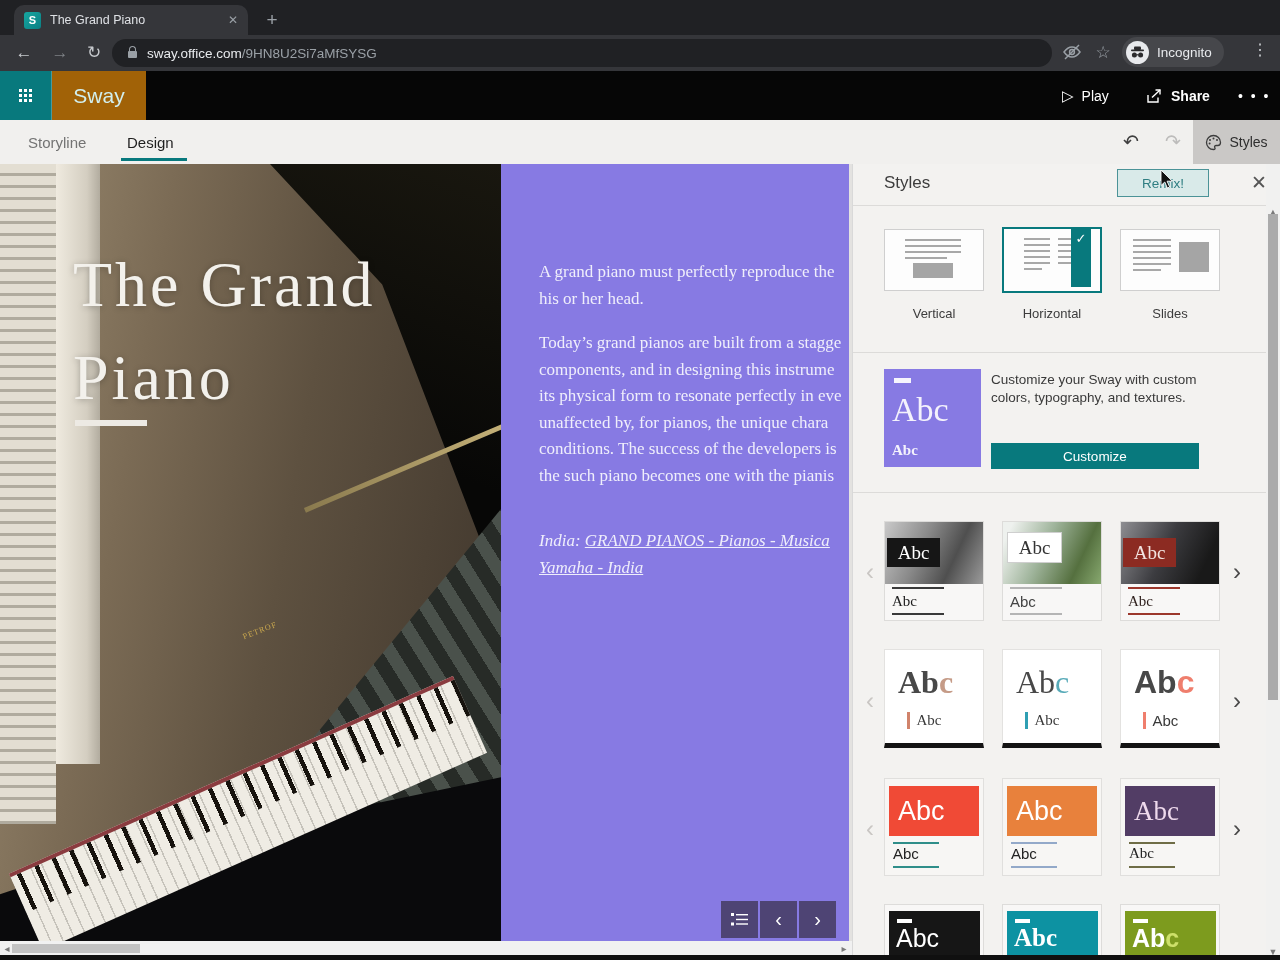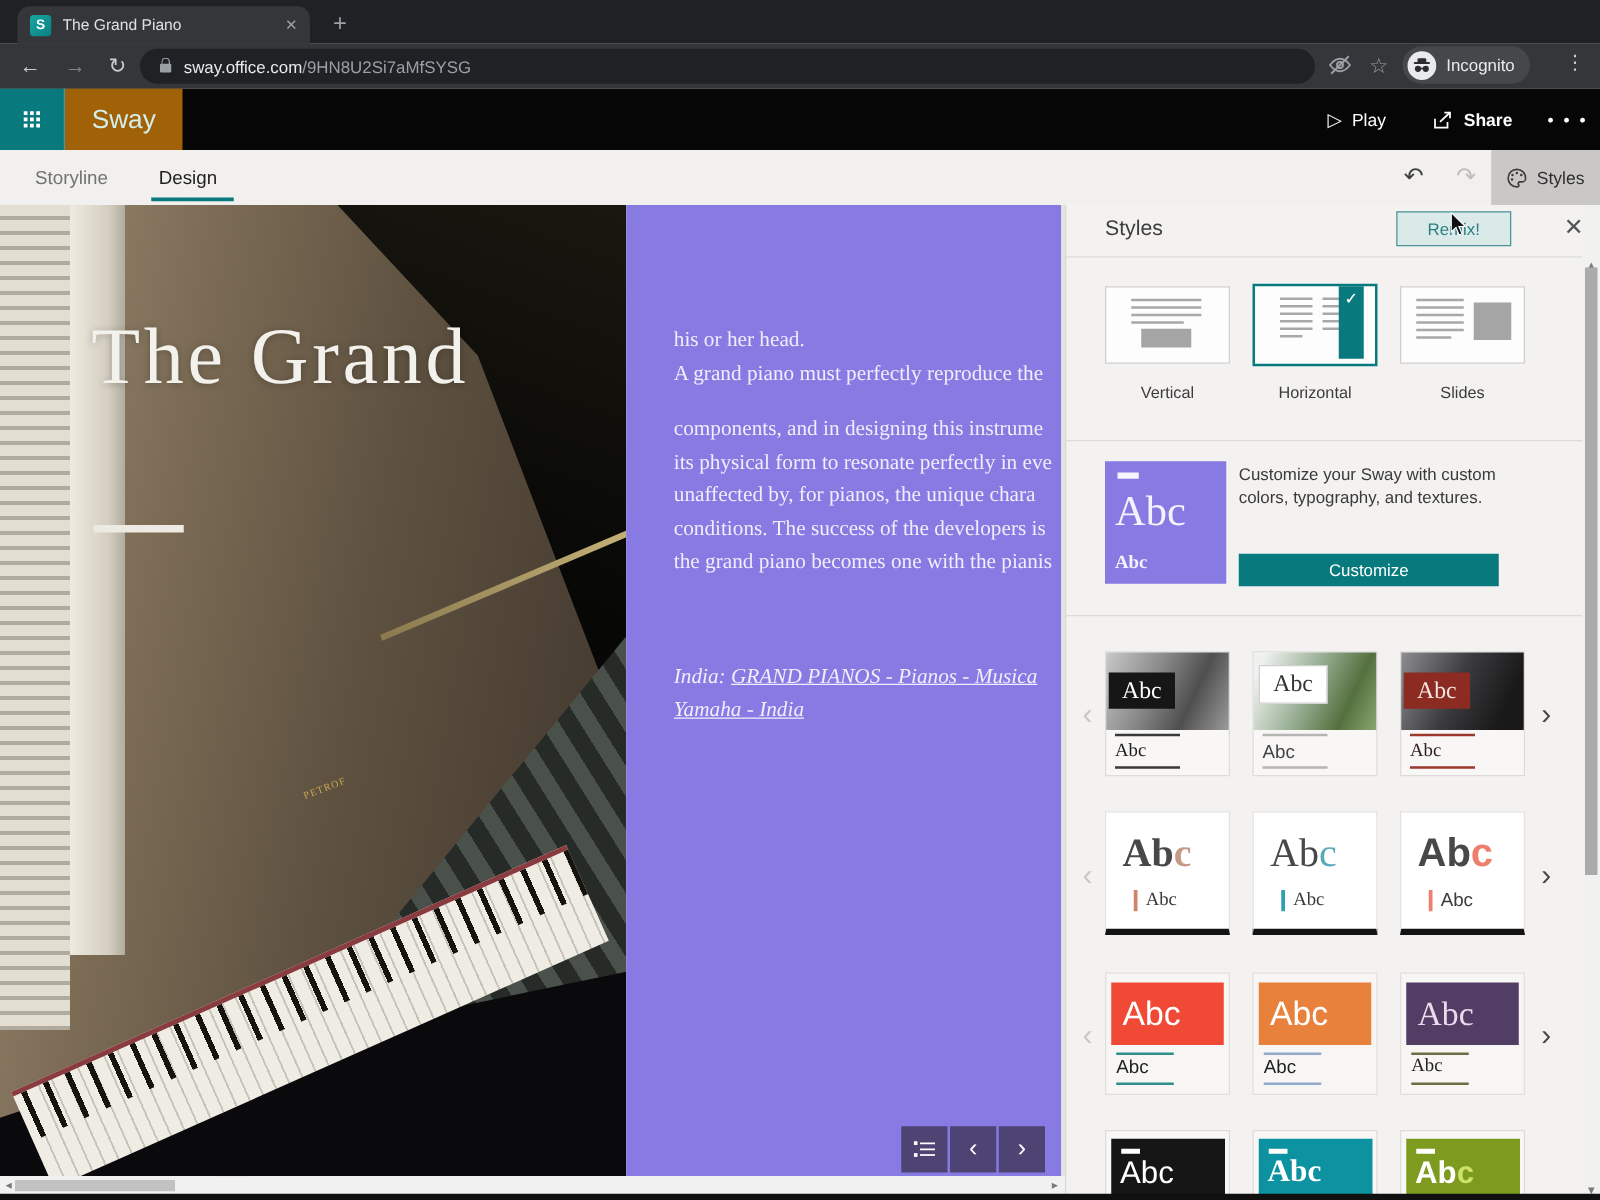--- a/index.html
+++ b/index.html
@@ -253,35 +253,37 @@
       <div class="a lidedge"></div>
       <div class="a lidstripes"></div>
 
       <div class="a leg"></div>
 
       <div class="a pbody"></div>
       <div class="a keys"></div>
       <div class="a pbrand">PETROF</div>
       <div class="a ptitle">
         <div>The Grand</div>
+        <div>Piano</div>
       </div>
       <div class="a punder"></div>
     </div>
 
     <div class="a purple" style="background: rgb(135, 122, 227);">
       <div class="a ptxt" style="top:95px;">
+        <div>A grand piano must perfectly reproduce the</div>
         <div>his or her head.</div>
-        <div>A grand piano must perfectly reproduce the</div>
       </div>
       <div class="a ptxt" style="top:166px;">
+        <div>Today’s grand pianos are built from a stagge</div>
         <div>components, and in designing this instrume</div>
         <div>its physical form to resonate perfectly in eve</div>
         <div>unaffected by, for pianos, the unique chara</div>
         <div>conditions. The success of the developers is</div>
-        <div>the grand piano becomes one with the pianis</div>
+        <div>the such piano becomes one with the pianis</div>
       </div>
       <div class="a ptxt" style="top:364px;">
         <div class="srcline"><span>India: </span><span class="srclink">GRAND PIANOS - Pianos - Musica</span></div>
         <div class="srcline"><span class="srclink">Yamaha - India</span></div>
       </div>
       <div class="a pnav">
         <div class="pnavb" style="background: rgb(78, 68, 116);">
           <svg width="17" height="15" viewBox="0 0 17 15">
               <g fill="#fff">
             <rect x="0" y="1" width="3" height="3"></rect>

